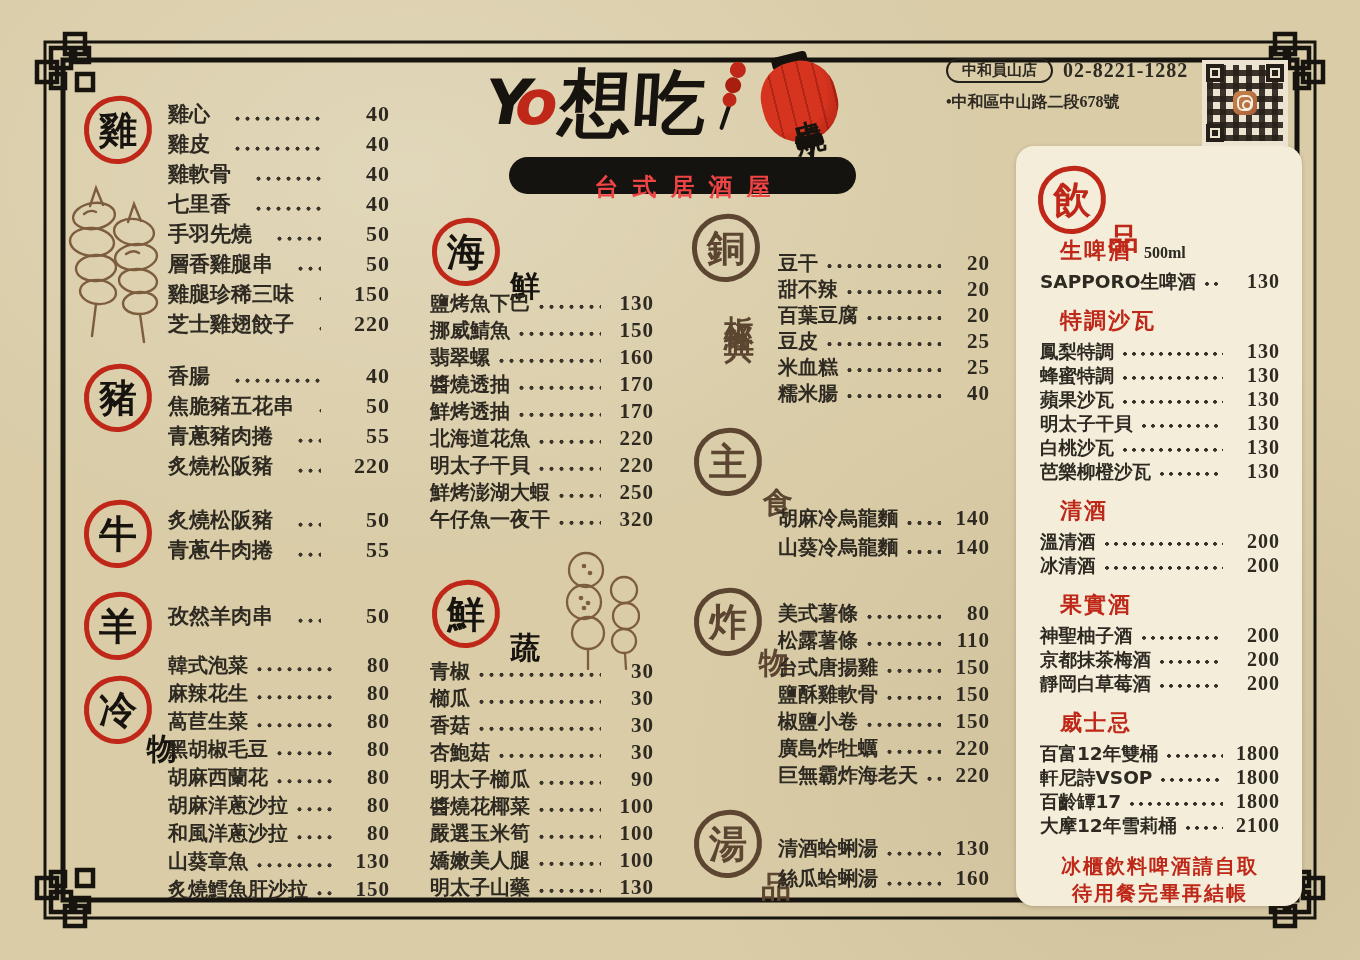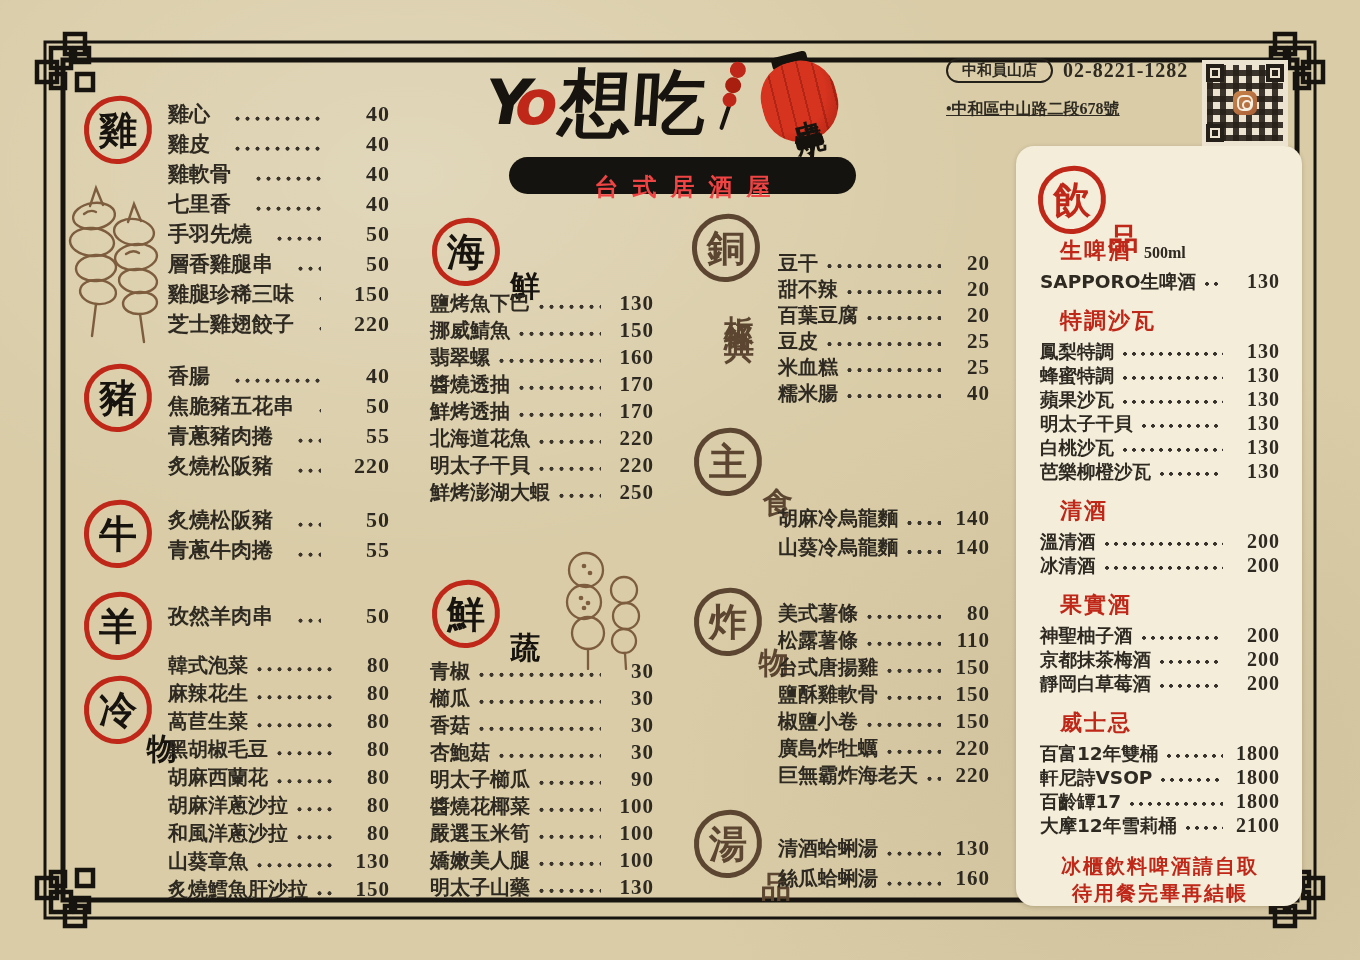--- a/index.html
+++ b/index.html
@@ -37,21 +37,21 @@
   .lantern .ltxt{position:absolute;left:0;top:10px;width:76px;height:76px;display:flex;align-items:center;justify-content:center;
     writing-mode:vertical-rl;font-size:30px;font-weight:900;color:#17140f;letter-spacing:4px;font-family:"DejaVu Sans",sans-serif;}
   .banner{position:absolute;left:509px;top:157px;width:347px;height:37px;background:#15130f;border-radius:19px;
     display:flex;align-items:center;justify-content:center;z-index:3;}
   .banner span{color:#ef4444;font-size:24px;font-weight:700;letter-spacing:14px;text-indent:14px;margin-top:22px;}
 
   .store{position:absolute;left:946px;top:58px;width:252px;z-index:3;}
   .store-row1{display:flex;align-items:center;gap:10px;}
   .pill{border:2.5px solid #24201a;border-radius:16px;padding:1px 14px;font-size:15px;font-weight:700;white-space:nowrap;}
   .phone{font-size:20px;font-weight:700;letter-spacing:1px;}
-  .store-line{margin-top:16px;font-size:16px;font-weight:700;white-space:nowrap;text-decoration:underline;}
+  .store-line{margin-top:9px;font-size:16px;font-weight:700;white-space:nowrap;}
 
   .qr{position:absolute;left:1202px;top:60px;width:86px;height:86px;background:#ece4d0;z-index:3;padding:5px;}
   .qr .pat{position:absolute;inset:5px;
     background-image:
       repeating-linear-gradient(0deg, rgba(38,32,25,.9) 0 6px, transparent 6px 13px),
       repeating-linear-gradient(90deg, rgba(38,32,25,.9) 0 6px, transparent 6px 13px);}
   .qr .f{position:absolute;width:18px;height:18px;border:4px solid #241f18;background:#ece4d0;}
   .qr .f::after{content:"";position:absolute;inset:2px;background:#241f18;}
   .qr .f1{left:4px;top:4px;} .qr .f2{right:4px;top:4px;} .qr .f3{left:4px;bottom:4px;}
   .qr .ig{position:absolute;left:31px;top:31px;width:24px;height:24px;border-radius:7px;
@@ -377,20 +377,25 @@
       <div class="row">
       <span class="nm">明太子干貝</span>
       <span class="leader"></span>
       <span class="pr">220</span>
     </div>
       <div class="row">
       <span class="nm">鮮烤澎湖大蝦</span>
       <span class="leader"></span>
       <span class="pr">250</span>
     </div>
+      <div class="row">
+      <span class="nm">午仔魚一夜干</span>
+      <span class="leader"></span>
+      <span class="pr">320</span>
+    </div>
     </div>
 
   <div class="badge" style="left:432px;top:580px">
     <span class="main">鮮</span>
     <span class="sub" style="left:70px;top:48px">蔬</span>
   </div>
   <svg class="art" style="left:548px;top:548px" width="100" height="122" viewBox="0 0 100 122">
     <g stroke="#7d5d3d" stroke-width="2.3" fill="none" stroke-linecap="round">
       <circle cx="38" cy="22" r="17"></circle>
       <circle cx="36" cy="54" r="17"></circle>

